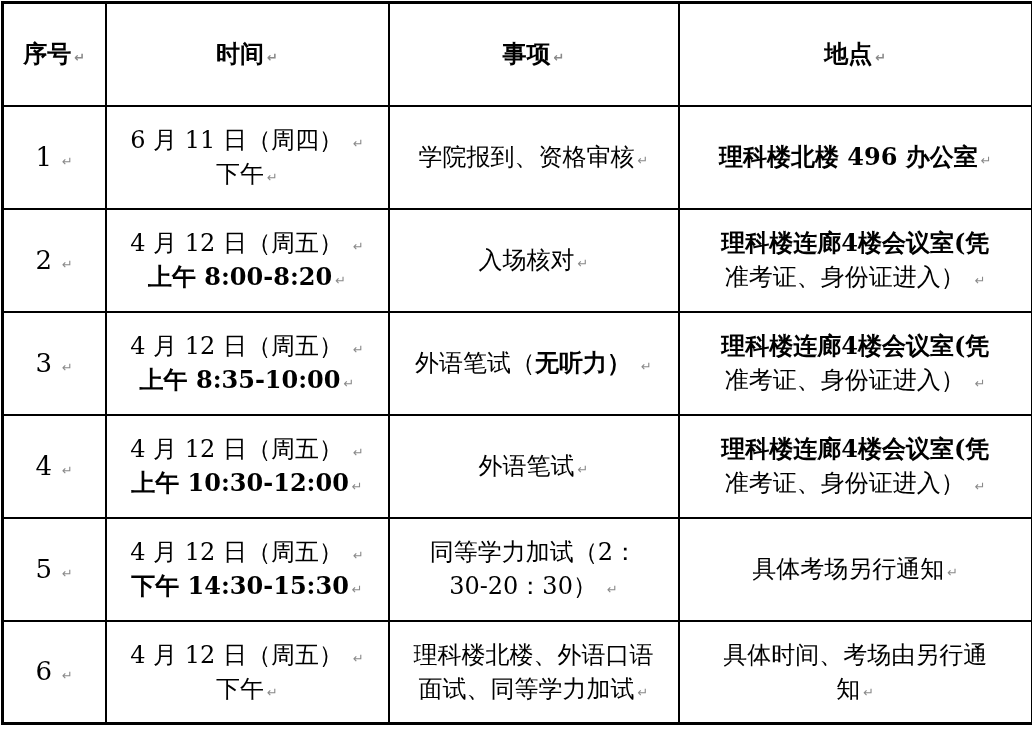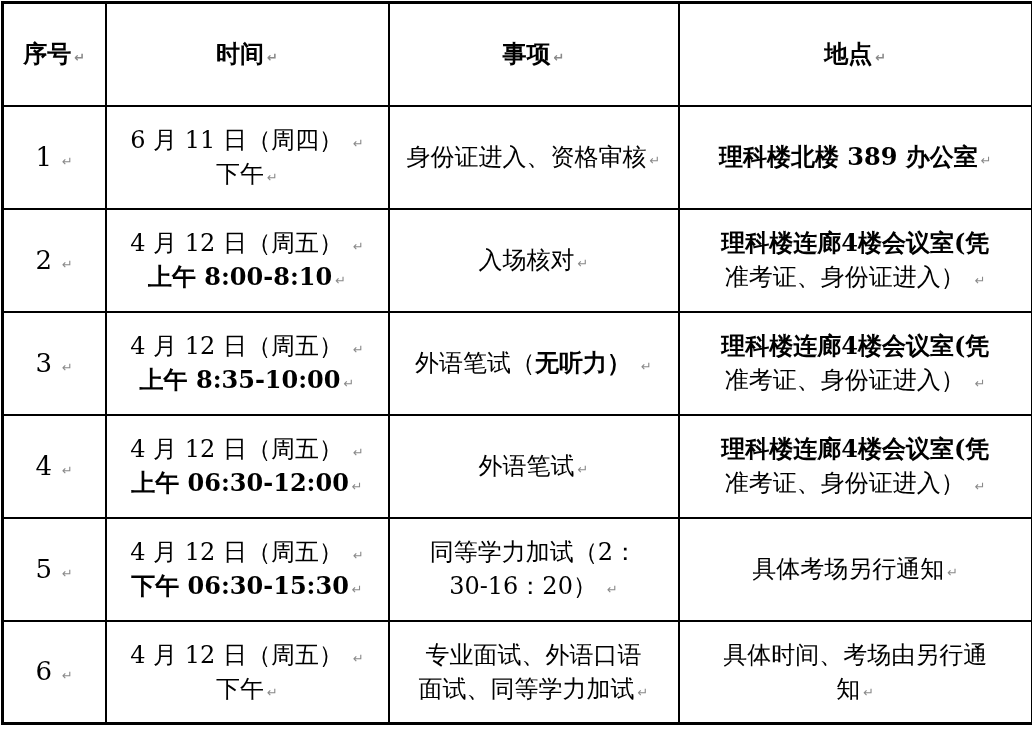--- a/index.html
+++ b/index.html
@@ -71,34 +71,34 @@
 
     <tr>
       <td>
         <span class="num">1</span><span class="mark gap">↵</span>
       </td>
       <td>
         <div class="line"><span>6 月 11 日（周四）</span><span class="mark gap">↵</span></div>
         <div class="line"><span>下午</span><span class="mark">↵</span></div>
       </td>
       <td>
-        <div class="line"><span>身份证进入、资格审核</span><span class="mark">↵</span></div>
+        <div class="line"><span>学院报到、资格审核</span><span class="mark">↵</span></div>
       </td>
       <td>
-        <div class="line"><span class="b">理科楼北楼 389 办公室</span><span class="mark">↵</span></div>
+        <div class="line"><span class="b">理科楼北楼 496 办公室</span><span class="mark">↵</span></div>
       </td>
     </tr>
 
     <tr>
       <td>
         <span class="num">2</span><span class="mark gap">↵</span>
       </td>
       <td>
         <div class="line"><span>4 月 12 日（周五）</span><span class="mark gap">↵</span></div>
-        <div class="line"><span class="b">上午 8:00-8:10</span><span class="mark">↵</span></div>
+        <div class="line"><span class="b">上午 8:00-8:20</span><span class="mark">↵</span></div>
       </td>
       <td>
         <div class="line"><span>入场核对</span><span class="mark">↵</span></div>
       </td>
       <td>
         <div class="line"><span class="b">理科楼连廊4楼会议室(凭</span></div>
         <div class="line"><span>准考证、身份证进入）</span><span class="mark gap">↵</span></div>
       </td>
     </tr>
 
@@ -118,58 +118,58 @@
         <div class="line"><span>准考证、身份证进入）</span><span class="mark gap">↵</span></div>
       </td>
     </tr>
 
     <tr>
       <td>
         <span class="num">4</span><span class="mark gap">↵</span>
       </td>
       <td>
         <div class="line"><span>4 月 12 日（周五）</span><span class="mark gap">↵</span></div>
-        <div class="line"><span class="b">上午 06:30-12:00</span><span class="mark">↵</span></div>
+        <div class="line"><span class="b">上午 10:30-12:00</span><span class="mark">↵</span></div>
       </td>
       <td>
         <div class="line"><span>外语笔试</span><span class="mark">↵</span></div>
       </td>
       <td>
         <div class="line"><span class="b">理科楼连廊4楼会议室(凭</span></div>
         <div class="line"><span>准考证、身份证进入）</span><span class="mark gap">↵</span></div>
       </td>
     </tr>
 
     <tr>
       <td>
         <span class="num">5</span><span class="mark gap">↵</span>
       </td>
       <td>
         <div class="line"><span>4 月 12 日（周五）</span><span class="mark gap">↵</span></div>
-        <div class="line"><span class="b">下午 06:30-15:30</span><span class="mark">↵</span></div>
+        <div class="line"><span class="b">下午 14:30-15:30</span><span class="mark">↵</span></div>
       </td>
       <td>
         <div class="line"><span>同等学力加试（2：</span></div>
-        <div class="line"><span>30-16：20）</span><span class="mark gap">↵</span></div>
+        <div class="line"><span>30-20：30）</span><span class="mark gap">↵</span></div>
       </td>
       <td>
         <div class="line"><span>具体考场另行通知</span><span class="mark">↵</span></div>
       </td>
     </tr>
 
     <tr>
       <td>
         <span class="num">6</span><span class="mark gap">↵</span>
       </td>
       <td>
         <div class="line"><span>4 月 12 日（周五）</span><span class="mark gap">↵</span></div>
         <div class="line"><span>下午</span><span class="mark">↵</span></div>
       </td>
       <td>
-        <div class="line"><span>专业面试、外语口语</span></div>
+        <div class="line"><span>理科楼北楼、外语口语</span></div>
         <div class="line"><span>面试、同等学力加试</span><span class="mark">↵</span></div>
       </td>
       <td>
         <div class="line"><span>具体时间、考场由另行通</span></div>
         <div class="line"><span>知</span><span class="mark">↵</span></div>
       </td>
     </tr>
   </tbody>
 </table>
 

